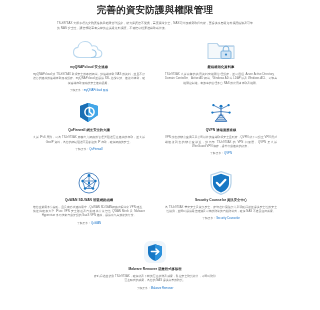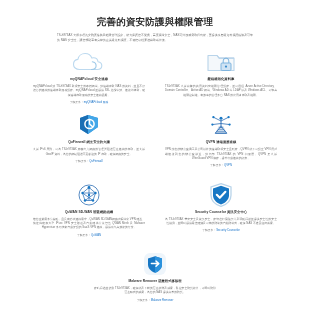--- a/index.html
+++ b/index.html
@@ -3,21 +3,21 @@
 <meta charset="utf-8">
 <style>
   html,body{margin:0;padding:0;}
   body{
     width:310px;height:310px;overflow:hidden;
     background:#ffffff;
     font-family:"Liberation Sans","DejaVu Sans",sans-serif;
     color:#4a4a4a;
     -webkit-font-smoothing:antialiased;
   }
-  .page{width:310px;height:310px;position:relative;box-sizing:border-box;padding:14px 0 0 0;}
+  .page{width:310px;height:310px;position:relative;box-sizing:border-box;padding:2px 0 0 0;}
 
   .page-title{
     text-align:center;
     font-size:9.5px;
     font-weight:700;
     color:#2b2b2b;
     letter-spacing:.2px;
     line-height:12px;
     margin:2px 0 5px 0;
   }

